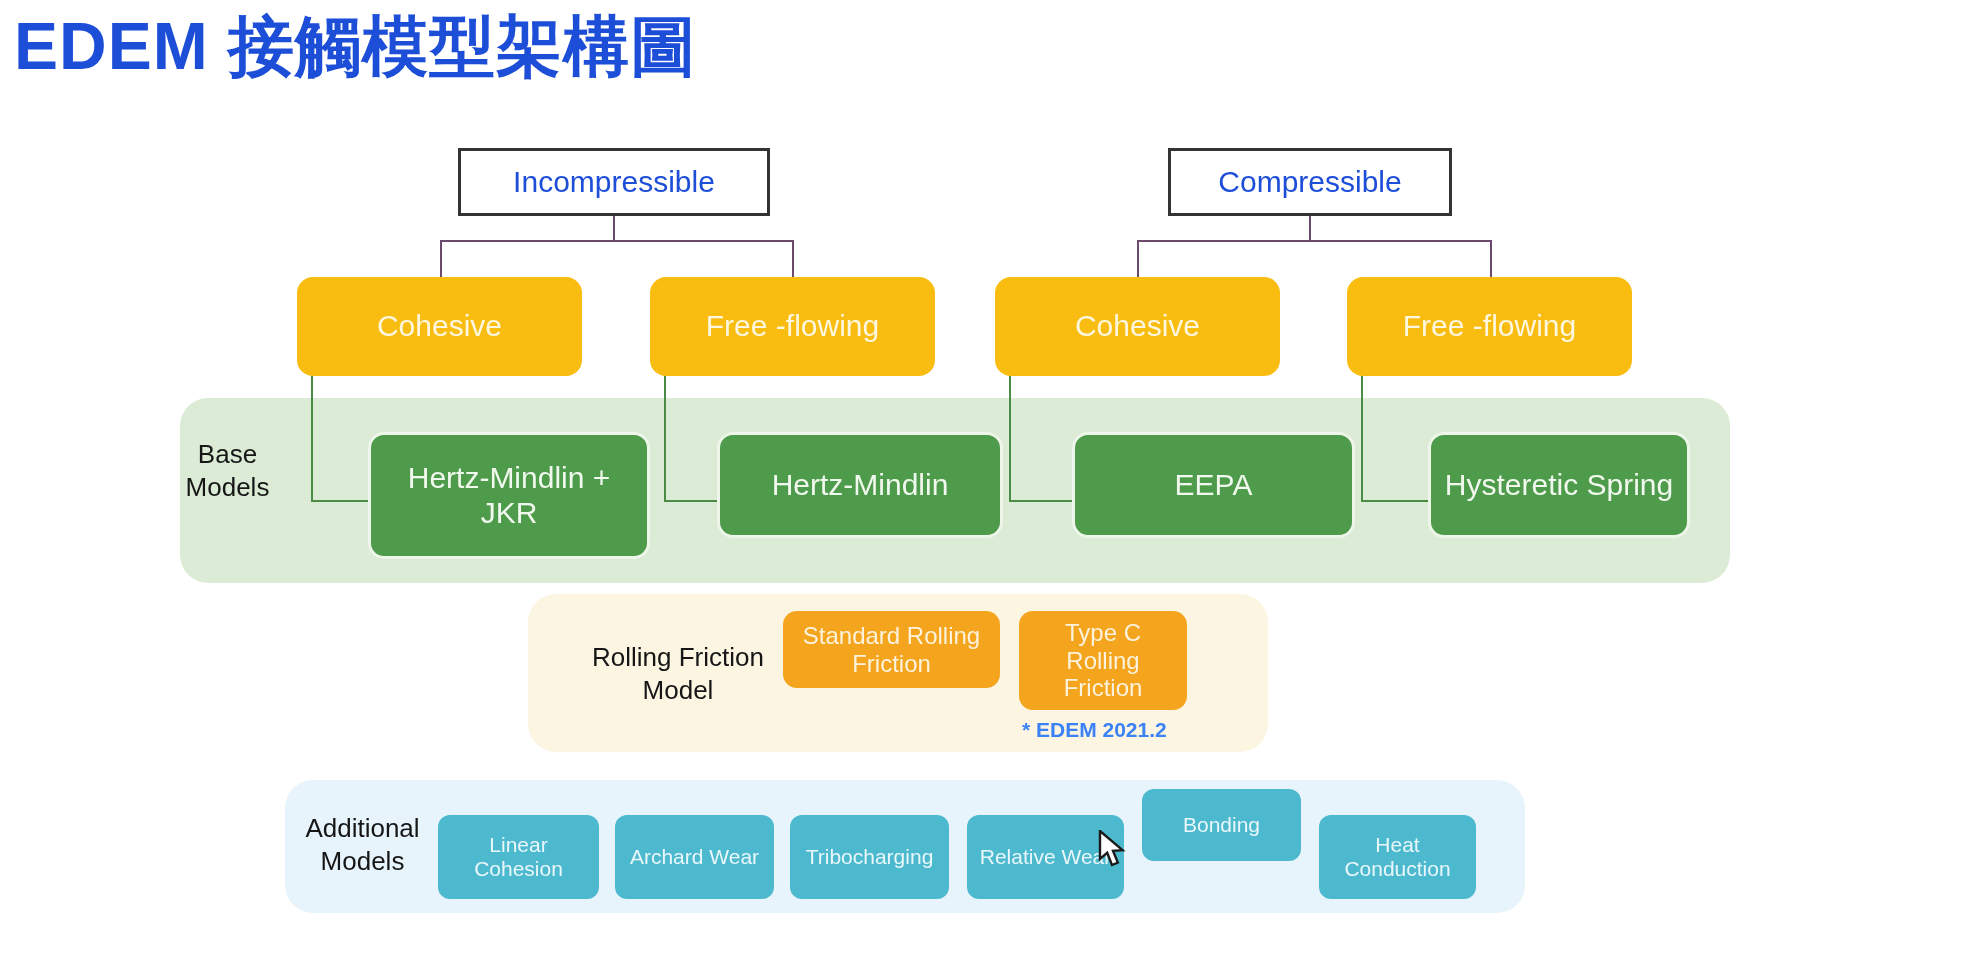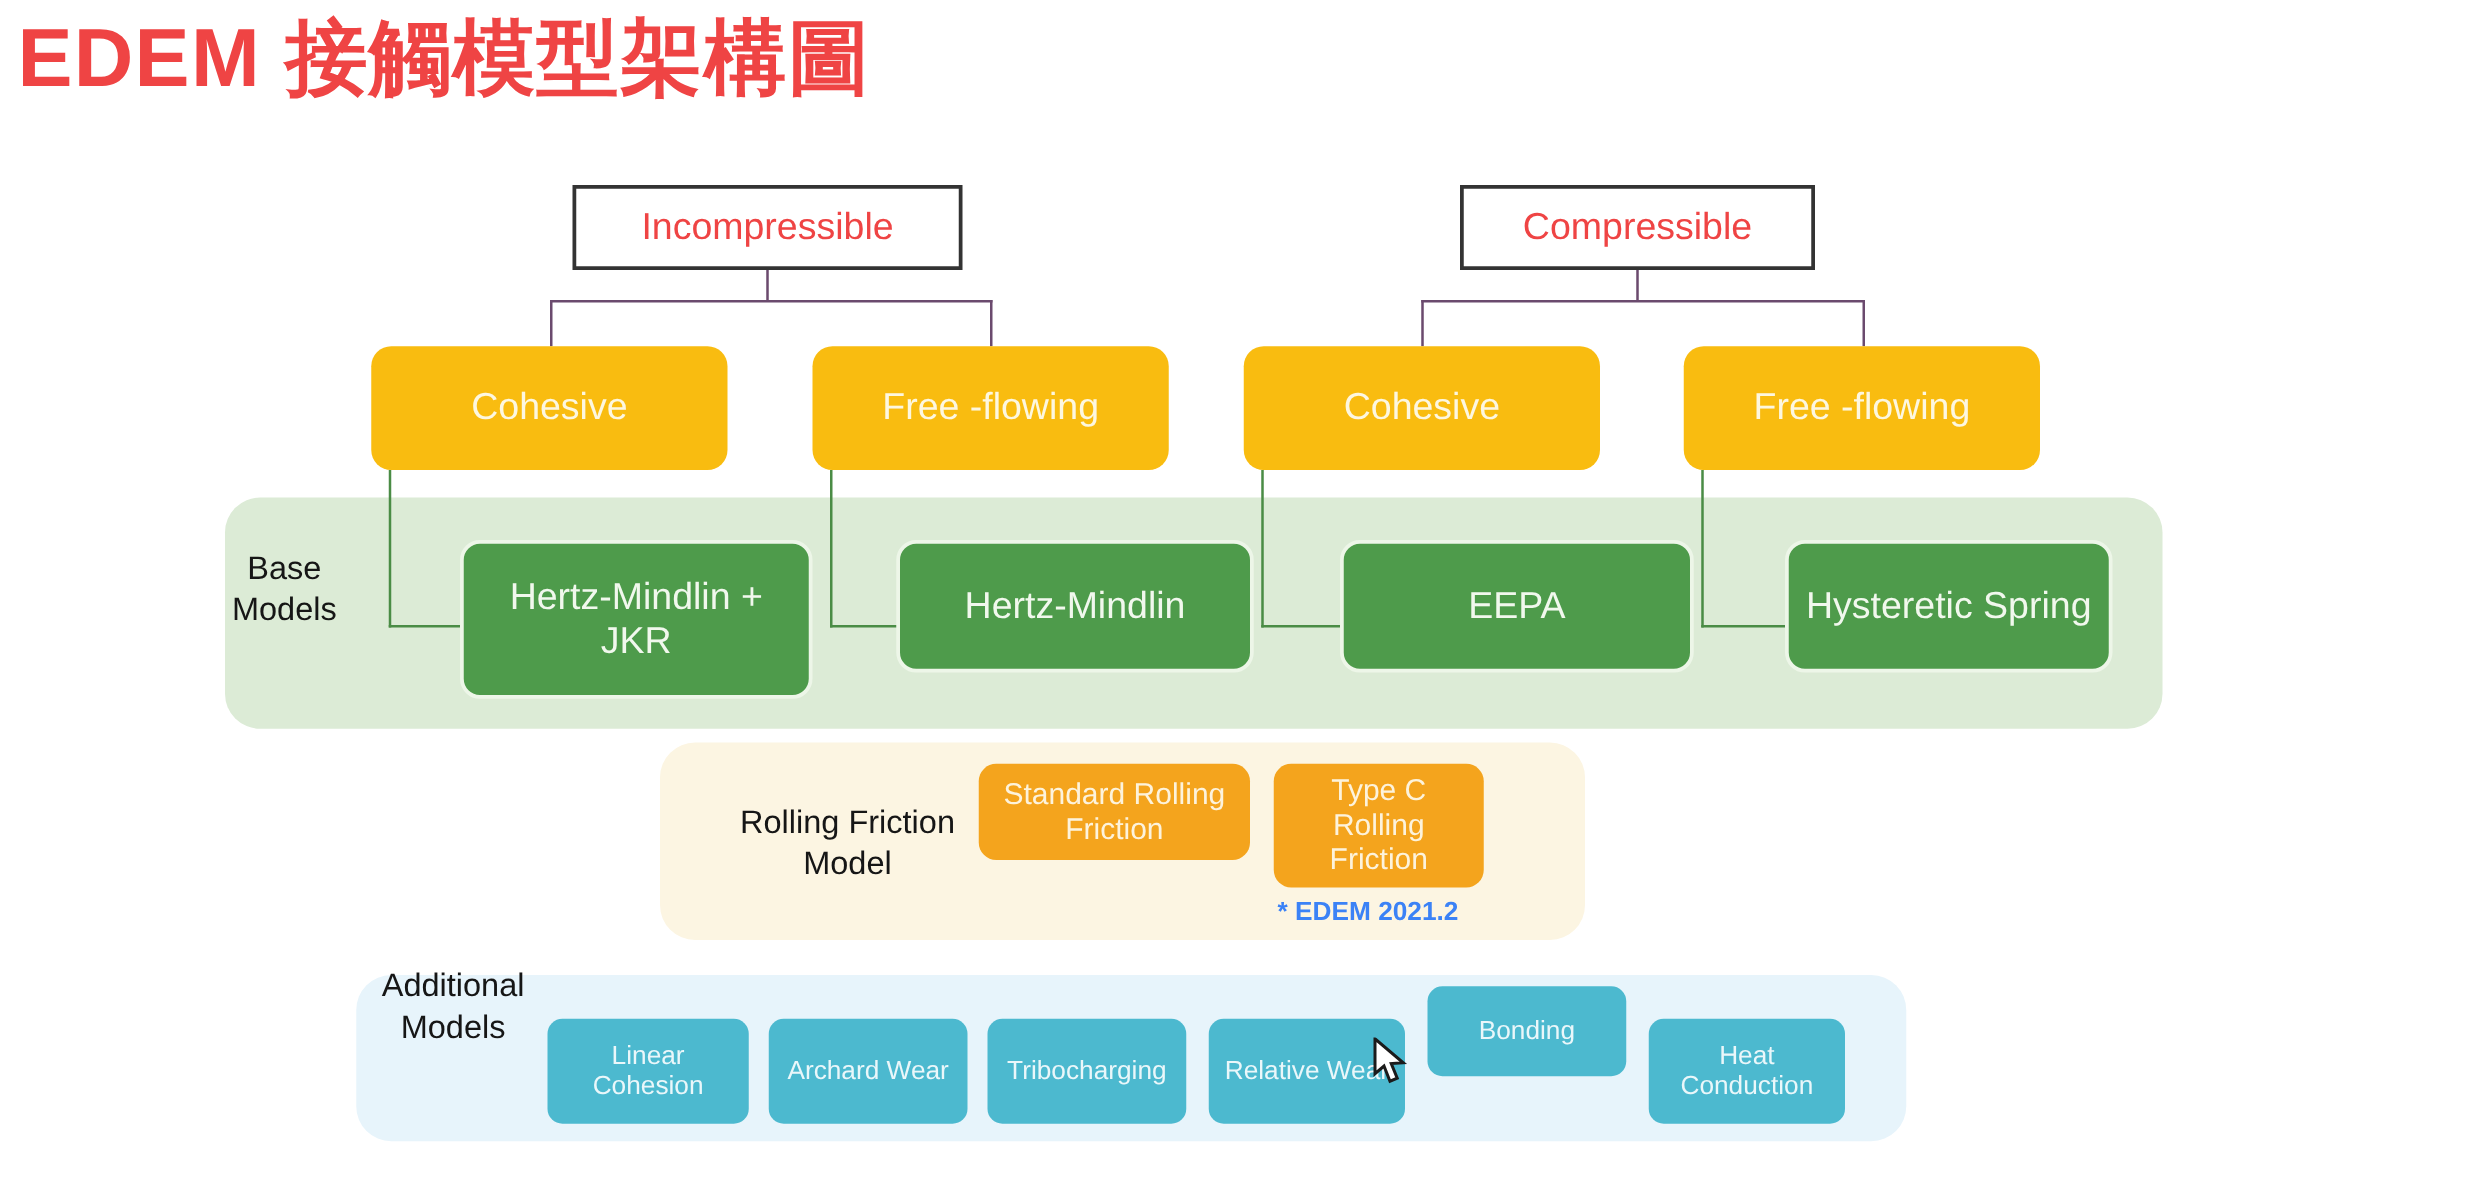--- a/index.html
+++ b/index.html
@@ -11,21 +11,21 @@
     overflow: hidden;
     font-family: "Liberation Sans", "DejaVu Sans", sans-serif;
   }
   .abs { position: absolute; }
 
   .page-title {
     left: 14px; top: 2px;
     font-size: 66px;
     font-weight: 800;
     letter-spacing: 1px;
-    color: #ef4444;
+    color: #1d4ed8;
     white-space: nowrap;
   }
 
   
   .band { border-radius: 28px; z-index: 0; }
   .band-green  { background: #dcebd6; }
   .band-cream  { background: #fcf5e2; }
   .band-blue   { background: #e7f4fb; }
 
   .band-label {
@@ -42,21 +42,21 @@
     align-items: center;
     justify-content: center;
     text-align: center;
     z-index: 2;
     box-sizing: border-box;
     line-height: 1.15;
   }
   .root-box {
     background: #ffffff;
     border: 3px solid #333333;
-    color: #ef4444;
+    color: #1d4ed8;
     font-size: 30px;
   }
   .yellow-box {
     background: #f9bc10;
     border-radius: 16px;
     color: #fdf7e0;
     font-size: 30px;
   }
   .green-box {
     background: #4e9b4b;
@@ -145,21 +145,21 @@
   <div class="abs band-label" style="left:553px; top:641px; width:250px;">
     <div>Rolling Friction</div>
     <div>Model</div>
   </div>
 
   <div class="abs node orange-box" style="left:783px; top:611px; width:217px; height:77px; padding:0 18px;">Standard Rolling Friction</div>
   <div class="abs node orange-box" style="left:1019px; top:611px; width:168px; height:99px; padding:0 30px;">Type C Rolling Friction</div>
   <div class="abs note-text" style="left:1022px; top:718px;">* EDEM 2021.2</div>
 
   <div class="abs band band-blue" style="left:285px; top:780px; width:1240px; height:133px;"></div>
-  <div class="abs band-label" style="left:300px; top:772px; width:125px;">
+  <div class="abs band-label" style="left:300px; top:812px; width:125px;">
     <div>Additional</div>
     <div>Models</div>
   </div>
 
   <div class="abs node cyan-box" style="left:438px; top:815px; width:161px; height:84px; padding:0 16px;">Linear Cohesion</div>
   <div class="abs node cyan-box" style="left:615px; top:815px; width:159px; height:84px;text-align:center;">Archard Wear</div>
   <div class="abs node cyan-box" style="left:790px; top:815px; width:159px; height:84px;">Tribocharging</div>
   <div class="abs node cyan-box" style="left:967px; top:815px; width:157px; height:84px;">Relative Wear</div>
   <div class="abs node cyan-box" style="left:1142px; top:789px; width:159px; height:72px;">Bonding</div>
   <div class="abs node cyan-box" style="left:1319px; top:815px; width:157px; height:84px; padding:0 24px;">Heat Conduction</div>

